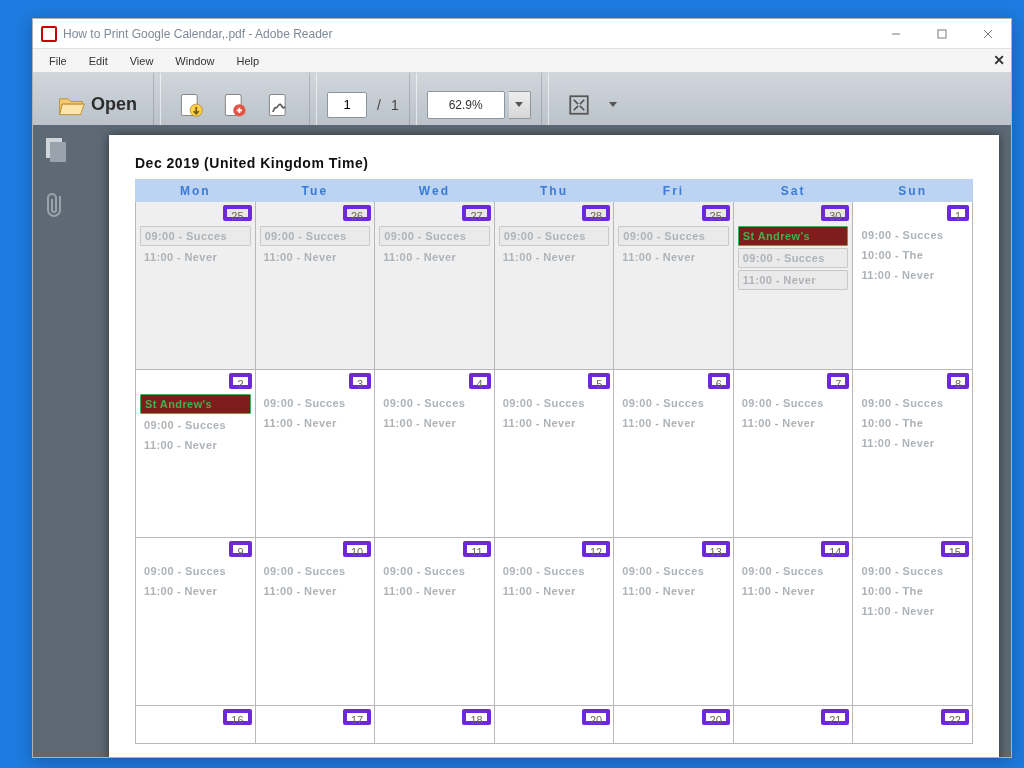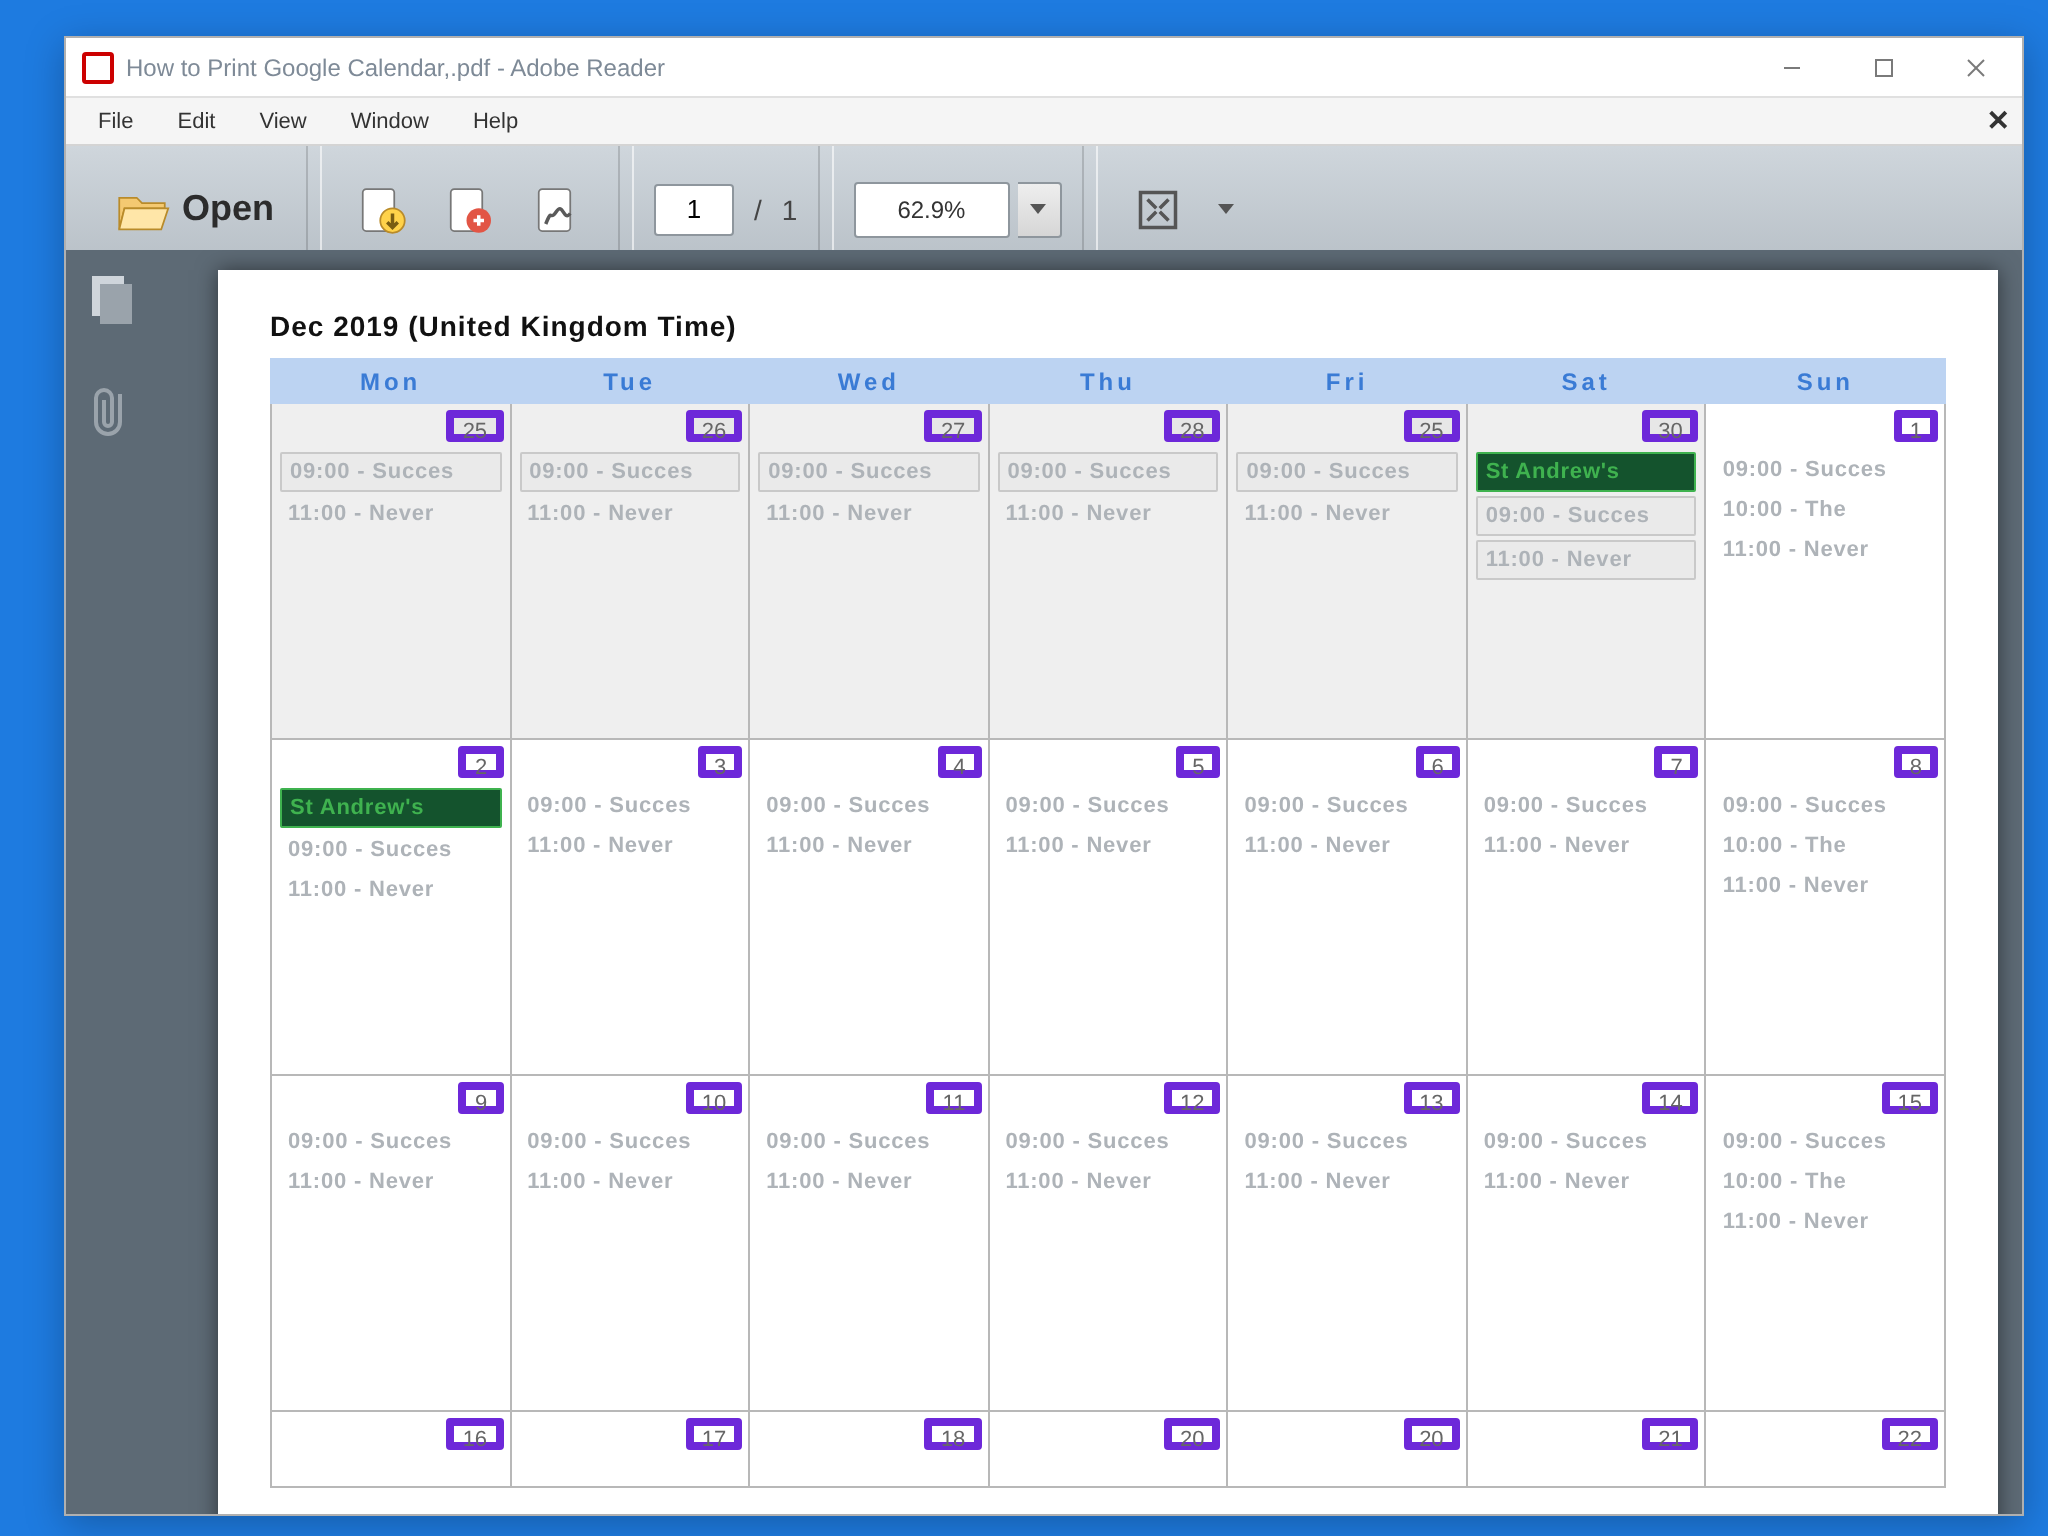--- a/index.html
+++ b/index.html
@@ -52,21 +52,21 @@
   
   .cal { width: 100%; border-collapse: collapse; table-layout: fixed; padding-left: 36px; }
   .cal th { background:#bcd3f2; color:#3a7bd5; font-size:12px; font-weight:700; letter-spacing:2px; height:22px; border:1px solid #bcd3f2; }
   .cal td { border:1px solid #b8b8b8; height: 168px; vertical-align: top; position:relative; padding: 24px 4px 4px 4px; }
   .cal td.past { background:#efefef; }
   .datebadge { position:absolute; right:3px; top:3px; min-width:22px; height:16px; padding:0 4px; font-size:11px; color:#666; background:#fff; border:4px solid #6d28d9; border-radius:2px; text-align:center; line-height:14px; }
   .cal td.past .datebadge { background:#e7e7e7; }
   .ev { font-size:11px; color:#aeb3b8; letter-spacing:.4px; font-weight:700; padding:3px 4px; margin-bottom:2px; border-radius:1px; white-space:nowrap; overflow:hidden; }
   .ev.box { border:1px solid #c9c9c9; background:#fafafa; }
   .cal td.past .ev.box { background:#eaeaea; }
-  .ev.holiday { color:#3fb24f; border:1px solid #3fb24f; background:#14532d; }
+  .ev.holiday { color:#3fb24f; border:1px solid #3fb24f; background:#7f1d1d; }
   .cal .row-small td { height: 38px; padding-top: 22px; }
 
   .chev { width:0; height:0; border-left:4px solid transparent; border-right:4px solid transparent; border-top:5px solid #555; }
 </style>
 </head>
 <body>
 
 <div class="window">
 
   <div class="titlebar">

